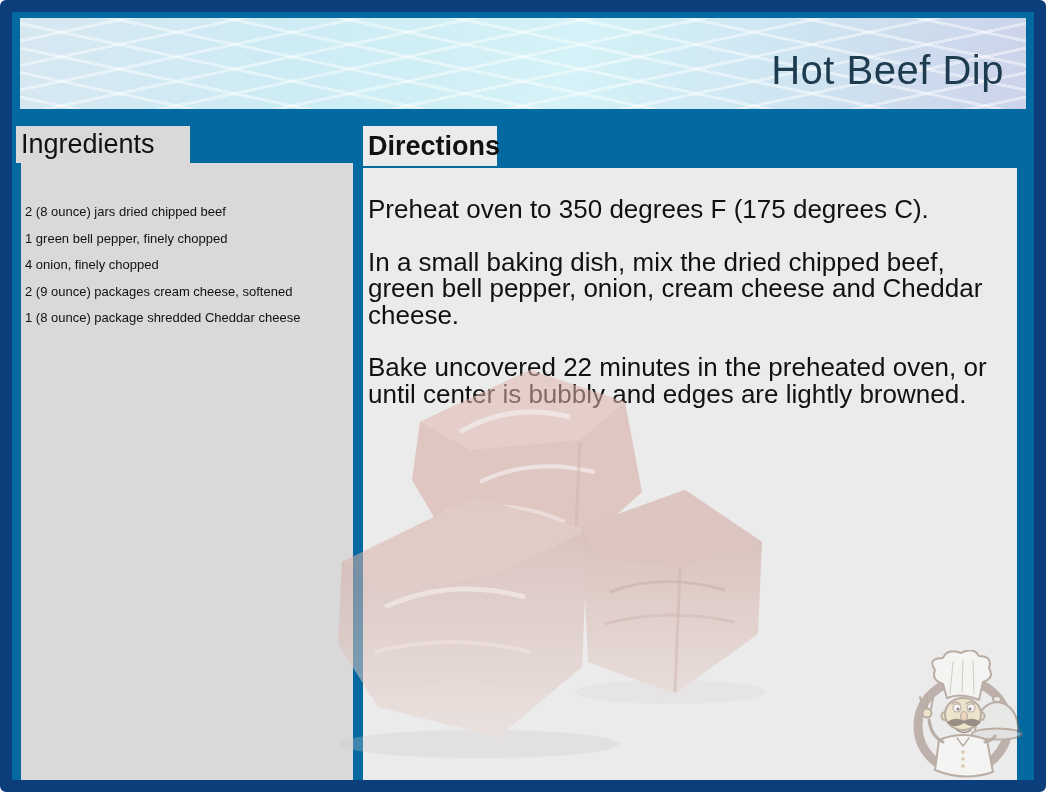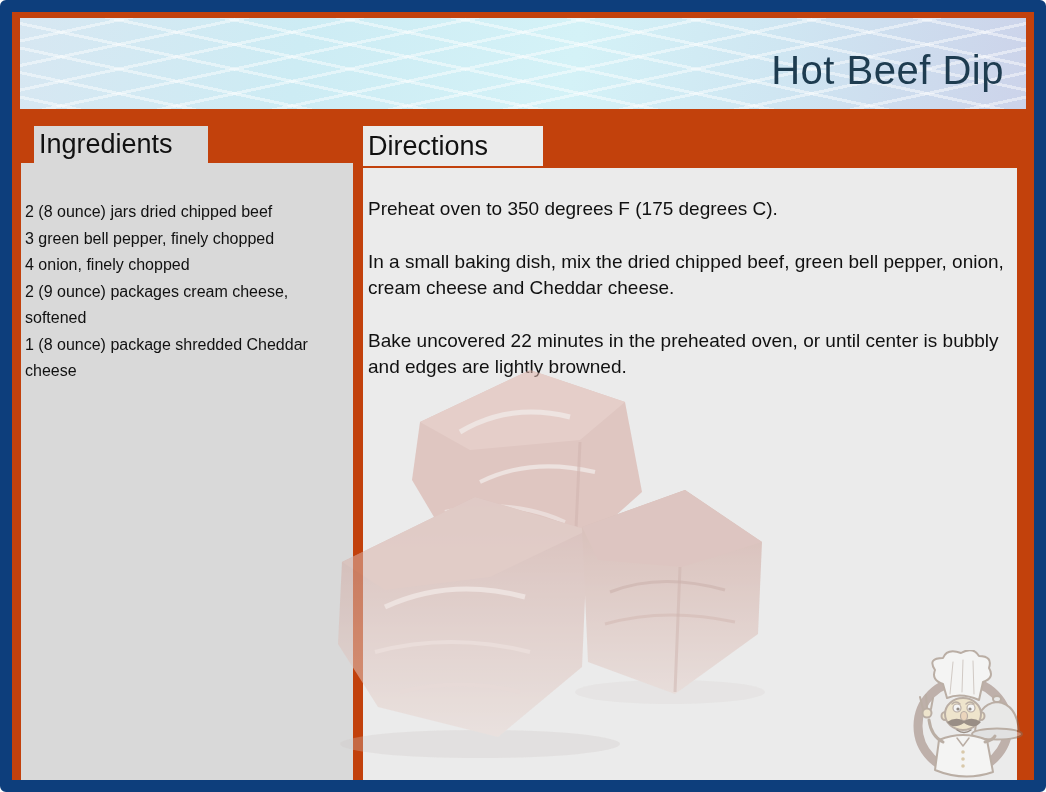--- a/index.html
+++ b/index.html
@@ -1,20 +1,20 @@
 <!DOCTYPE html>
 <html><head>
 <meta charset="utf-8">
 <style>
   html,body { margin:0; padding:0; background:#ffffff; }
   .page {
     position:relative;
     width:1046px; height:792px;
     box-sizing:border-box;
-    background:#c2410c;
+    background:#0369a1;
     border:12px solid #0d3e7c;
     border-radius:6px;
     overflow:hidden;
     font-family:"Liberation Sans", sans-serif;
     color:#111111;
   }
   
   .banner {
     position:absolute; left:8px; top:6px; width:1006px; height:91px;
     background:
@@ -27,55 +27,55 @@
   .title {
     font-size:40px; line-height:1; color:#1e3c50;
     padding-top:12px; letter-spacing:0.5px;
   }
   
   .sec-head {
     position:absolute; box-sizing:border-box;
     font-size:27px; color:#111;
     padding-left:5px; display:flex; align-items:center;
   }
-  .ing-head { left:22px; top:114px; width:174px; height:37px; background:#d9d9d9; }
-  .dir-head { left:351px; top:114px; width:180px; height:40px; background:#ebebeb; }
+  .ing-head { left:4px; top:114px; width:174px; height:37px; background:#d9d9d9; }
+  .dir-head { left:351px; top:114px; width:134px; height:40px; background:#ebebeb;font-weight:bold; }
   
   .ing-body {
     position:absolute; left:9px; top:151px; width:332px; height:617px;
     background:#d9d9d9; box-sizing:border-box;
     padding:36px 28px 0 4px;
-    font-size:16px; line-height:26.5px;
+    font-size:13px; line-height:26.5px;
   }
   .dir-body {
     position:absolute; left:351px; top:156px; width:654px; height:612px;
     background:#ebebeb; box-sizing:border-box;
     padding:28px 2px 0 5px;
-    font-size:19px; line-height:26.5px;
+    font-size:26px; line-height:26.5px;
   }
   .dir-body p { margin:0 0 26px 0; }
   .ing-item { margin:0; }
   
   .beef-img { position:absolute; left:318px; top:350px; width:440px; height:405px; z-index:3; pointer-events:none; }
   .chef-img { position:absolute; left:891px; top:638px; width:122px; height:130px; z-index:3; pointer-events:none; }
 </style>
 </head>
 <body>
 
 <div class="page">
 
   <div class="banner">
     <div class="title">Hot Beef Dip</div>
   </div>
 
   <div class="sec-head ing-head">Ingredients</div>
 
   <div class="ing-body">
       <div class="ing-item">2 (8 ounce) jars dried chipped beef</div>
-      <div class="ing-item">3 green bell pepper, finely chopped</div>
+      <div class="ing-item">1 green bell pepper, finely chopped</div>
       <div class="ing-item">4 onion, finely chopped</div>
       <div class="ing-item">2 (9 ounce) packages cream cheese, softened</div>
       <div class="ing-item">1 (8 ounce) package shredded Cheddar cheese</div>
     </div>
 
   <div class="sec-head dir-head">Directions</div>
 
   <div class="dir-body">
       <p class="step">Preheat oven to 350 degrees F (175 degrees C).</p>
       <p class="step">In a small baking dish, mix the dried chipped beef, green bell pepper, onion, cream cheese and Cheddar cheese.</p>

